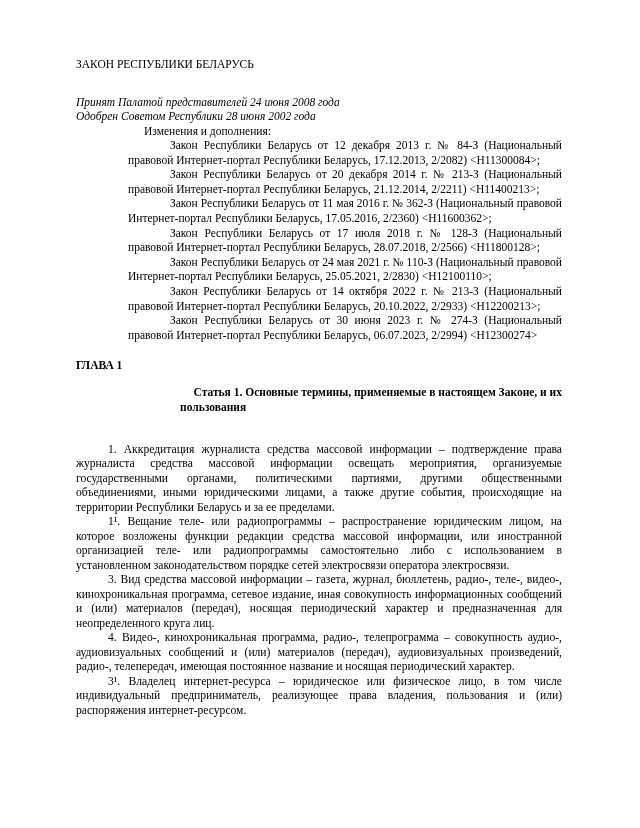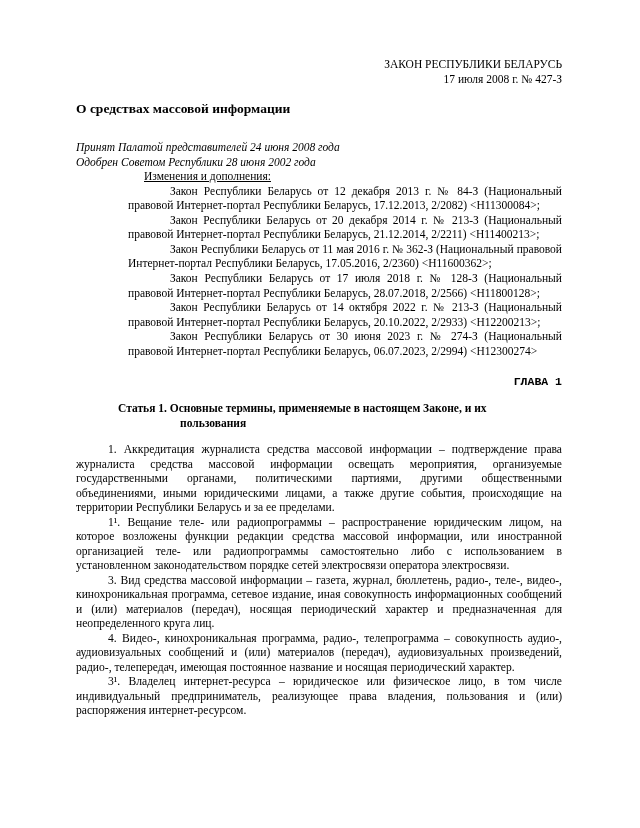--- a/index.html
+++ b/index.html
@@ -15,102 +15,99 @@
     color: #000000;
   }
   .doc {
     box-sizing: border-box;
     width: 640px;
     height: 828px;
     padding: 0 78px 0 76px;
   }
   .doc-header {
     margin-top: 57px;
-    text-align: right;
+    text-align: left;
     font-size: 11.5px;
     line-height: 14.5px;
   }
   .doc-title {
     margin-top: 15px;
     font-size: 13.5px;
     font-weight: bold;
     line-height: 16px;
   }
   .adopted {
     margin-top: 23px;
     font-style: italic;
     font-size: 11.5px;
     line-height: 14.5px;
   }
   .amend-label {
     font-size: 11.5px;
     line-height: 14.5px;
     margin-left: 68px;
-    text-decoration: underline;
   }
   .amendments {
     font-size: 11.5px;
     line-height: 14.6px;
   }
   .amendment-item {
     padding-left: 52px;
     text-indent: 42px;
     text-align: justify;
   }
   .chapter {
     margin-top: 16px;
-    text-align: right;
+    text-align: left;
     font-weight: bold;
     font-size: 11.5px;
     line-height: 14.5px;
-    font-family: Liberation Mono, monospace;
   }
   .article-heading {
     margin-top: 12px;
     font-weight: bold;
     font-size: 11.5px;
     line-height: 15px;
   }
-  .article-line1 { margin-left: 42px; }
+  .article-line1 { margin-left: 42px; text-align: right; }
   .article-line2 { margin-left: 104px; }
   .body-text {
-    margin-top: 12px;
+    margin-top: 28px;
     font-size: 11.6px;
     line-height: 14.5px;
   }
   .para {
     margin: 0;
     text-align: justify;
     text-indent: 32px;
   }
 </style>
 </head>
 <body>
 
 <div class="doc">
 
   <div class="doc-header">
     <div>ЗАКОН РЕСПУБЛИКИ БЕЛАРУСЬ</div>
-    <div>17 июля 2008 г. № 427-З</div>
   </div>
 
-  <div class="doc-title">О средствах массовой информации</div>
 
   <div class="adopted">
     <div>Принят Палатой представителей 24 июня 2008 года</div>
     <div>Одобрен Советом Республики 28 июня 2002 года</div>
   </div>
 
   <div class="amend-label">Изменения и дополнения:</div>
 
   <div class="amendments">
     <div class="amendment-item">Закон Республики Беларусь от 12 декабря 2013 г. № 84-З (Национальный правовой Интернет-портал Республики Беларусь, 17.12.2013, 2/2082) &lt;H11300084&gt;;</div>
     <div class="amendment-item">Закон Республики Беларусь от 20 декабря 2014 г. № 213-З (Национальный правовой Интернет-портал Республики Беларусь, 21.12.2014, 2/2211) &lt;H11400213&gt;;</div>
     <div class="amendment-item">Закон Республики Беларусь от 11 мая 2016 г. № 362-З (Национальный правовой Интернет-портал Республики Беларусь, 17.05.2016, 2/2360) &lt;H11600362&gt;;</div>
     <div class="amendment-item">Закон Республики Беларусь от 17 июля 2018 г. № 128-З (Национальный правовой Интернет-портал Республики Беларусь, 28.07.2018, 2/2566) &lt;H11800128&gt;;</div>
+    <div class="amendment-item">Закон Республики Беларусь от 24 мая 2021 г. № 110-З (Национальный правовой Интернет-портал Республики Беларусь, 25.05.2021, 2/2830) &lt;H12100110&gt;;</div>
     <div class="amendment-item">Закон Республики Беларусь от 14 октября 2022 г. № 213-З (Национальный правовой Интернет-портал Республики Беларусь, 20.10.2022, 2/2933) &lt;H12200213&gt;;</div>
     <div class="amendment-item">Закон Республики Беларусь от 30 июня 2023 г. № 274-З (Национальный правовой Интернет-портал Республики Беларусь, 06.07.2023, 2/2994) &lt;H12300274&gt;</div>
   </div>
 
   <div class="chapter">
     <div>ГЛАВА 1</div>
   </div>
 
   <div class="article-heading">
     <div class="article-line1">Статья 1. Основные термины, применяемые в настоящем Законе, и их</div>

